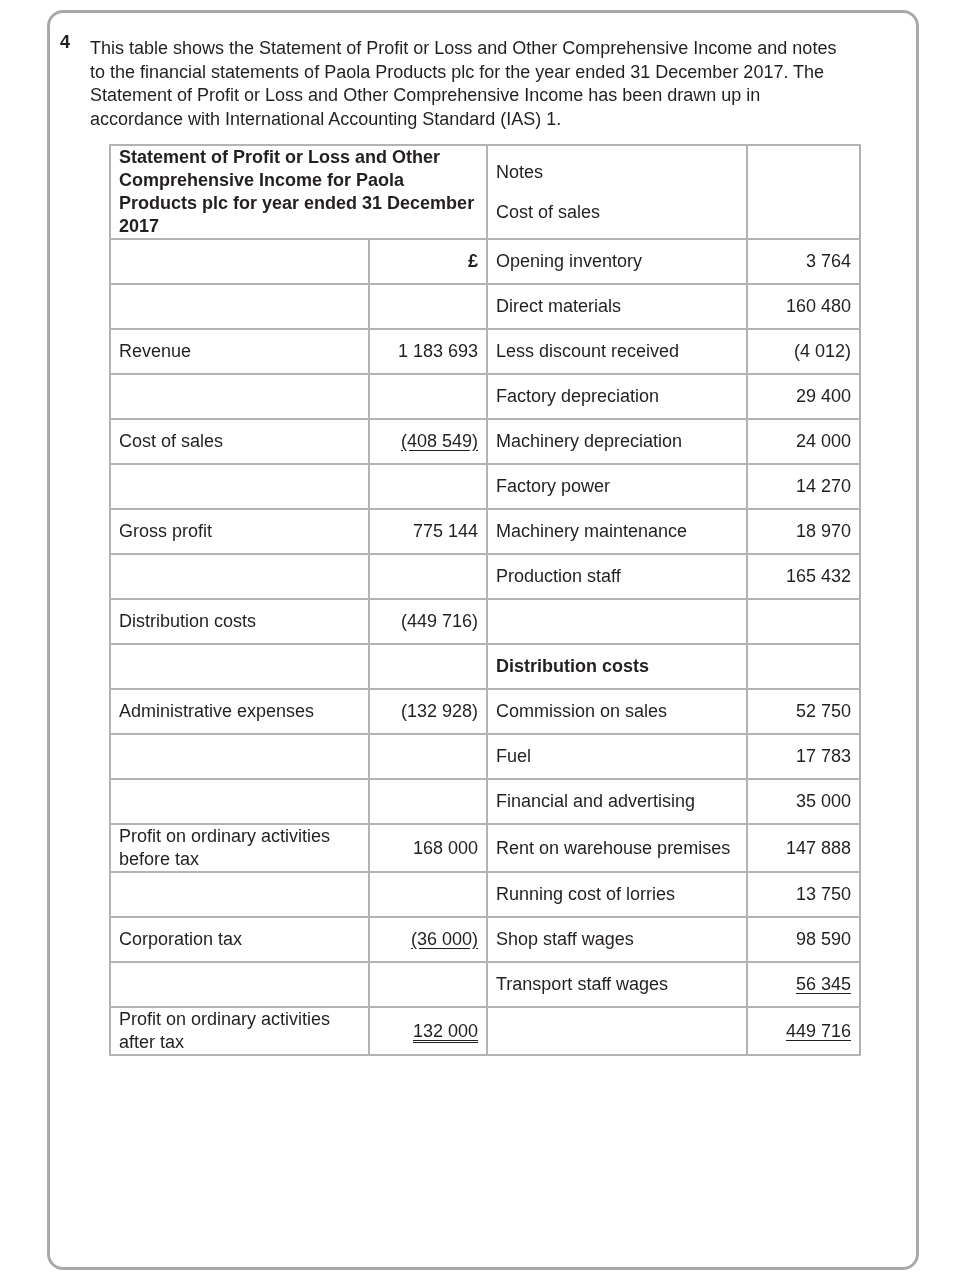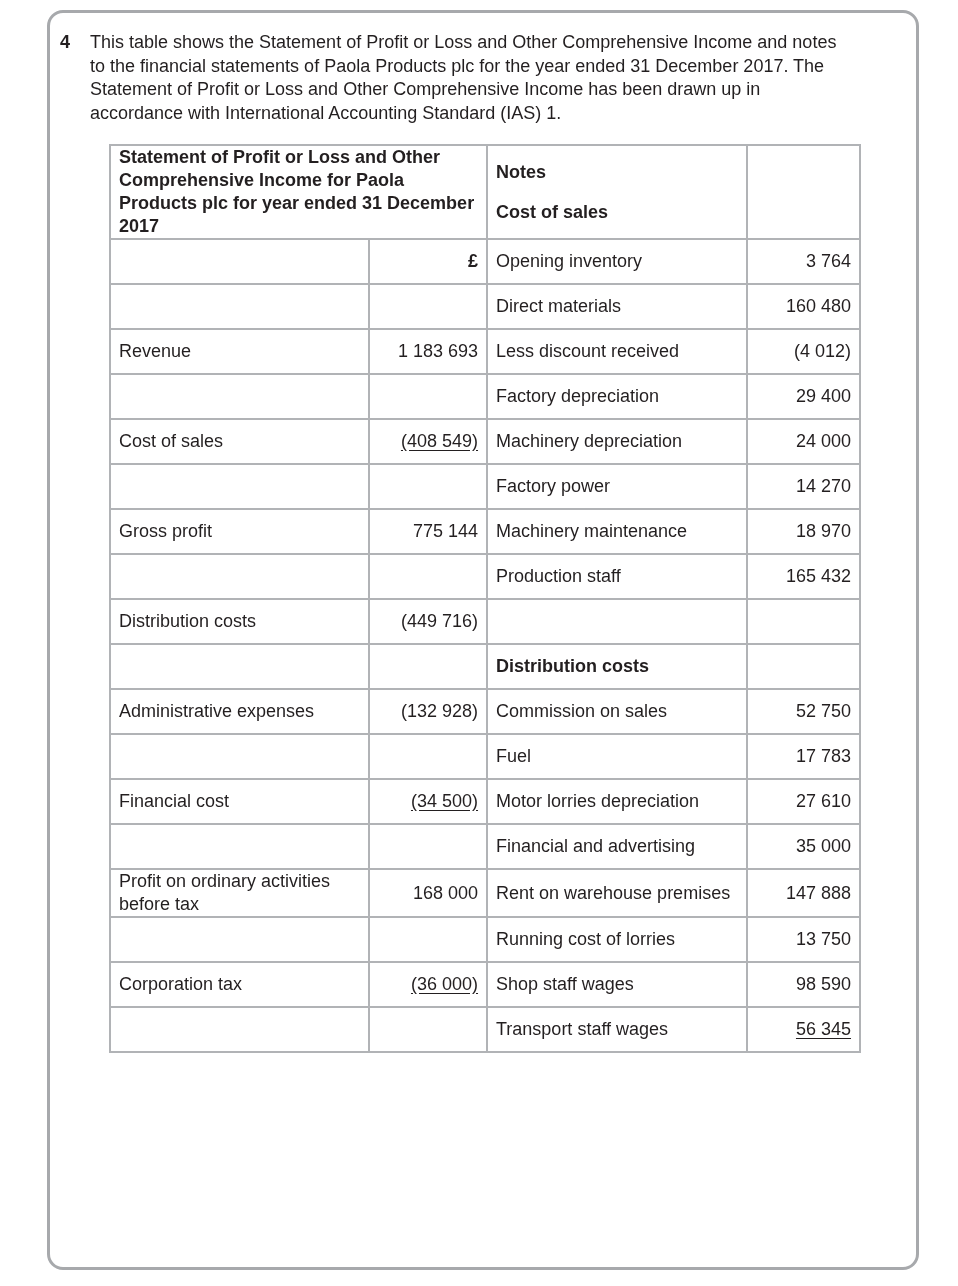--- a/index.html
+++ b/index.html
@@ -6,34 +6,34 @@
   body { width: 958px; height: 1286px; position: relative; font-family: "Liberation Sans", sans-serif; color: #231f20; }
   .frame {
     position: absolute; left: 47px; top: 10px; width: 872px; height: 1260px;
     border: 3px solid #a7a9ac; border-radius: 16px; box-sizing: border-box;
   }
   .question {
     position: absolute; left: 60px; top: 31px; width: 800px;
     font-size: 18px; line-height: 23.5px; color: #231f20;
   }
   .qnum { position: absolute; left: 0; top: 0; font-weight: bold; }
-  .qtext { position: absolute; left: 30px; top: 0; width: 760px; }
+  .qtext { position: absolute; left: 30px; top: 6px; width: 760px; }
   table.sheet {
     position: absolute; left: 109px; top: 144px; width: 752px;
     border-collapse: collapse; table-layout: fixed;
     font-size: 18px;
   }
   table.sheet td {
     border: 2px solid #b1b3b6; padding: 0 8px; vertical-align: middle;
     height: 43px; line-height: 23px;
   }
   col.c1 { width: 259px; } col.c2 { width: 118px; } col.c3 { width: 260px; } col.c4 { width: 113px; }
   .hdr td { height: 100px; }
   .hdr-title { font-weight: bold; line-height: 23.5px; vertical-align: top; padding-top: 6px; }
-  .notes-hdr { font-weight: bold; border-radius: 32px; }
+  .notes-hdr { font-weight: normal; border-radius: 32px; }
   .notes-hdr div { height: 40px; line-height: 40px; }
   .num { text-align: right; padding-right: 9px; white-space: nowrap; }
   .bold { font-weight: bold; }
   .ul { text-decoration: underline; text-underline-offset: 3px; margin-left: 17px; }
   .dul { text-decoration: underline double; text-underline-offset: 3px; }
   .tall td { height: 53px; }
 </style>
 </head>
 <body>
 
@@ -127,26 +127,20 @@
     <td>Commission on sales</td>
     <td class="num">52 750</td>
   </tr>
   <tr>
     <td></td>
     <td class="num"></td>
     <td>Fuel</td>
     <td class="num">17 783</td>
   </tr>
   <tr>
-    <td>Financial cost</td>
-    <td class="num"><span class="ul">(34 500)</span></td>
-    <td>Motor lorries depreciation</td>
-    <td class="num">27 610</td>
-  </tr>
-  <tr>
     <td></td>
     <td class="num"></td>
     <td>Financial and advertising</td>
     <td class="num">35 000</td>
   </tr>
   <tr class="tall">
     <td>Profit on ordinary activities before tax</td>
     <td class="num">168 000</td>
     <td>Rent on warehouse premises</td>
     <td class="num">147 888</td>
@@ -162,14 +156,20 @@
     <td class="num"><span class="ul">(36 000)</span></td>
     <td>Shop staff wages</td>
     <td class="num">98 590</td>
   </tr>
   <tr>
     <td></td>
     <td class="num"></td>
     <td>Transport staff wages</td>
     <td class="num"><span class="ul">56 345</span></td>
   </tr>
+  <tr class="tall">
+    <td>Profit on ordinary activities after tax</td>
+    <td class="num"><span class="dul">132 000</span></td>
+    <td></td>
+    <td class="num"><span class="ul">449 716</span></td>
+  </tr>
 </tbody>
   </table>
 
 </body></html>

